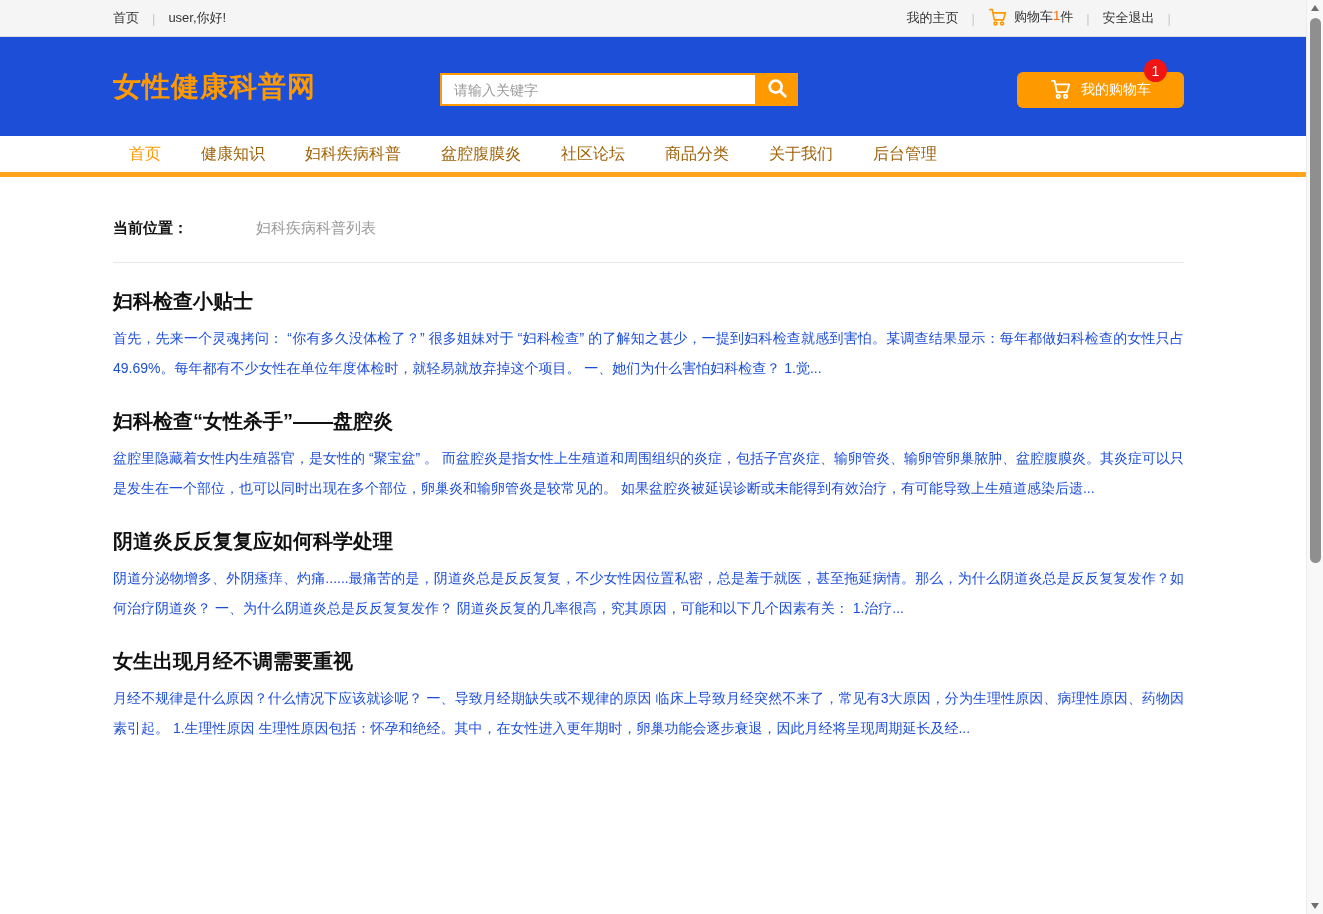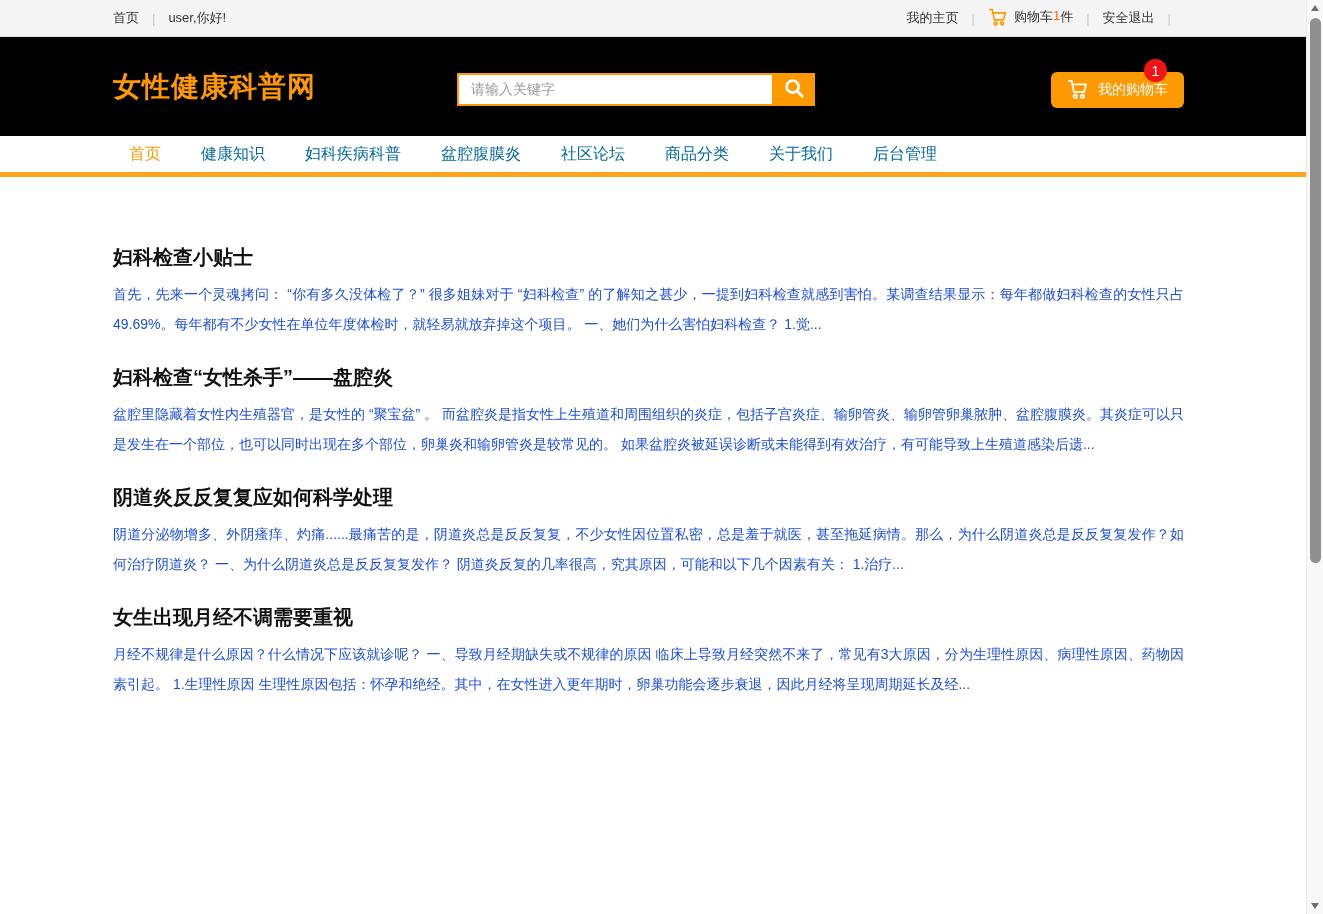--- a/index.html
+++ b/index.html
@@ -25,64 +25,64 @@
     height: 36px; display: flex; align-items: center; justify-content: space-between;
   }
   .topbar a { color: #333; text-decoration: none; cursor: pointer; }
   .tb-left, .tb-right { display: flex; align-items: center; }
   .sep { color: #c8c8c8; margin: 0 13px; }
   .cart-link { display: flex; }
   .cart-link .cart-ic { color: #ff9900; margin-right: 6px; }
   .cart-count { color: #ff6600; }
 
   
-  .header { background: #000000; height: 99px; }
+  .header { background: #1d4ed8; height: 99px; }
   .header .container {
     height: 99px; display: flex; align-items: center; position: relative;
   }
   .logo {
     font-size: 28px; font-weight: bold; color: #ff9900; letter-spacing: 1px;
     cursor: pointer;
   }
   .search-group {
-    position: absolute; left: 344px; top: 36px;
-    display: flex; height: 33px; font-family: Liberation Mono, monospace;
+    position: absolute; left: 327px; top: 36px;
+    display: flex; height: 33px;
   }
   .search-input {
     width: 315px; height: 33px;
     border: 2px solid #ff9900; border-right: none;
     padding: 0 12px; font-size: 14px; outline: none;
     font-family: inherit; color: #333;
   }
   .search-input::placeholder { color: #9a9a9a; }
   .search-btn {
     width: 43px; height: 33px; background: #ff9900; border: none;
     display: flex; align-items: center; justify-content: center; cursor: pointer;
   }
   .cart-btn-wrap { position: absolute; right: 0; top: 35px; }
   .cart-btn {
     background: #ff9900; color: #fff; border: none; border-radius: 6px;
-    height: 36px; padding: 0 16px; font-size: 14px; cursor: pointer;
+    height: 36px; padding: 0 33px; font-size: 14px; cursor: pointer;
     display: flex; align-items: center; gap: 9px;
     font-family: inherit;
   }
   .badge {
     position: absolute; top: -13px; right: 17px;
     width: 23px; height: 23px; border-radius: 50%;
     background: #f01414; color: #fff; font-size: 14px;
     display: flex; align-items: center; justify-content: center;
   }
 
   
   .navbar { background: #fff; border-bottom: 5px solid #ffa41c; }
   .navbar .container {
     display: flex; align-items: center; height: 36px; padding-left: 16px;
   }
   .nav-item {
-    font-size: 16px; color: #0369a1; text-decoration: none; cursor: pointer;
+    font-size: 16px; color: #a16207; text-decoration: none; cursor: pointer;
     margin-right: 40px; white-space: nowrap;
   }
   .nav-item.active { color: #ff9900; }
 
   
   .breadcrumb-row {
     padding-top: 42px;
   }
   .breadcrumb {
     display: flex; align-items: center;
@@ -200,20 +200,24 @@
         <a class="nav-item">妇科疾病科普</a>
         <a class="nav-item">盆腔腹膜炎</a>
         <a class="nav-item">社区论坛</a>
         <a class="nav-item">商品分类</a>
         <a class="nav-item">关于我们</a>
         <a class="nav-item">后台管理</a>
       </div>
     </div>
 
     <div class="container breadcrumb-row">
+      <div class="breadcrumb">
+        <span class="bc-label">当前位置：</span>
+        <span class="bc-value">妇科疾病科普列表</span>
+      </div>
 
       <div class="article-list">
         <div class="article">
           <div class="article-title">妇科检查小贴士</div>
           <div class="article-excerpt">首先，先来一个灵魂拷问： “你有多久没体检了？” 很多姐妹对于 “妇科检查” 的了解知之甚少，一提到妇科检查就感到害怕。某调查结果显示：每年都做妇科检查的女性只占49.69%。每年都有不少女性在单位年度体检时，就轻易就放弃掉这个项目。 一、她们为什么害怕妇科检查？ 1.觉...</div>
         </div>
         <div class="article">
           <div class="article-title">妇科检查“女性杀手”——盘腔炎</div>
           <div class="article-excerpt">盆腔里隐藏着女性内生殖器官，是女性的 “聚宝盆” 。 而盆腔炎是指女性上生殖道和周围组织的炎症，包括子宫炎症、输卵管炎、输卵管卵巢脓肿、盆腔腹膜炎。其炎症可以只是发生在一个部位，也可以同时出现在多个部位，卵巢炎和输卵管炎是较常见的。 如果盆腔炎被延误诊断或未能得到有效治疗，有可能导致上生殖道感染后遗...</div>
         </div>

